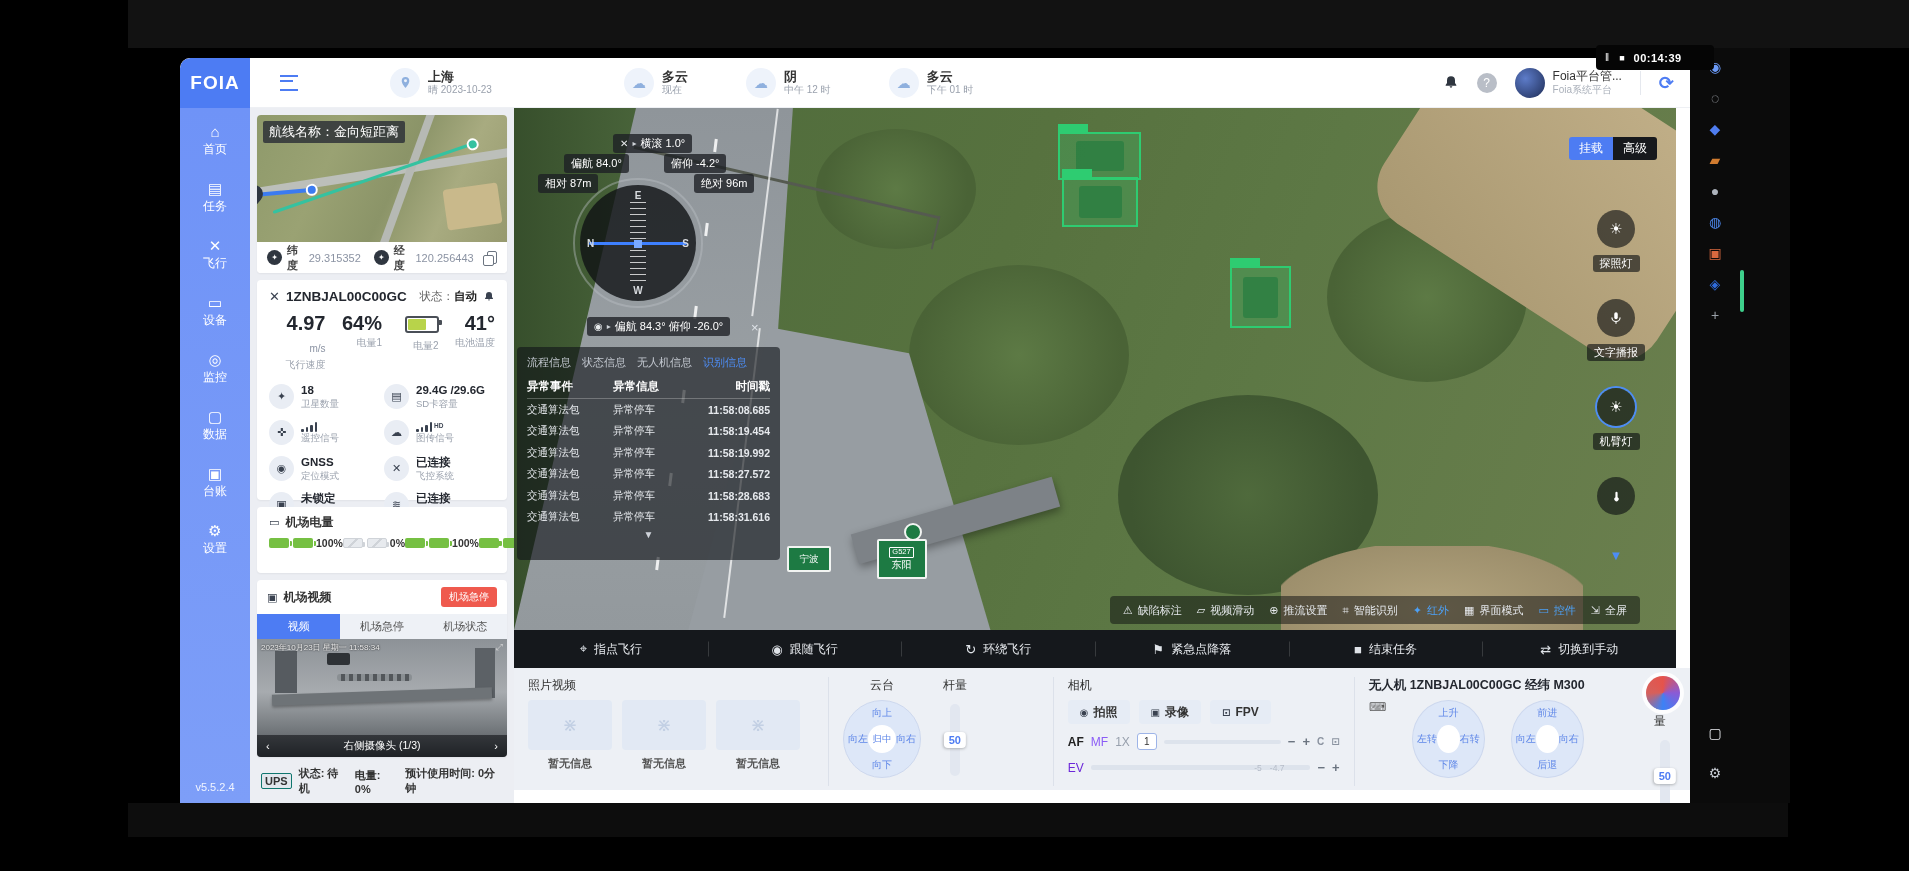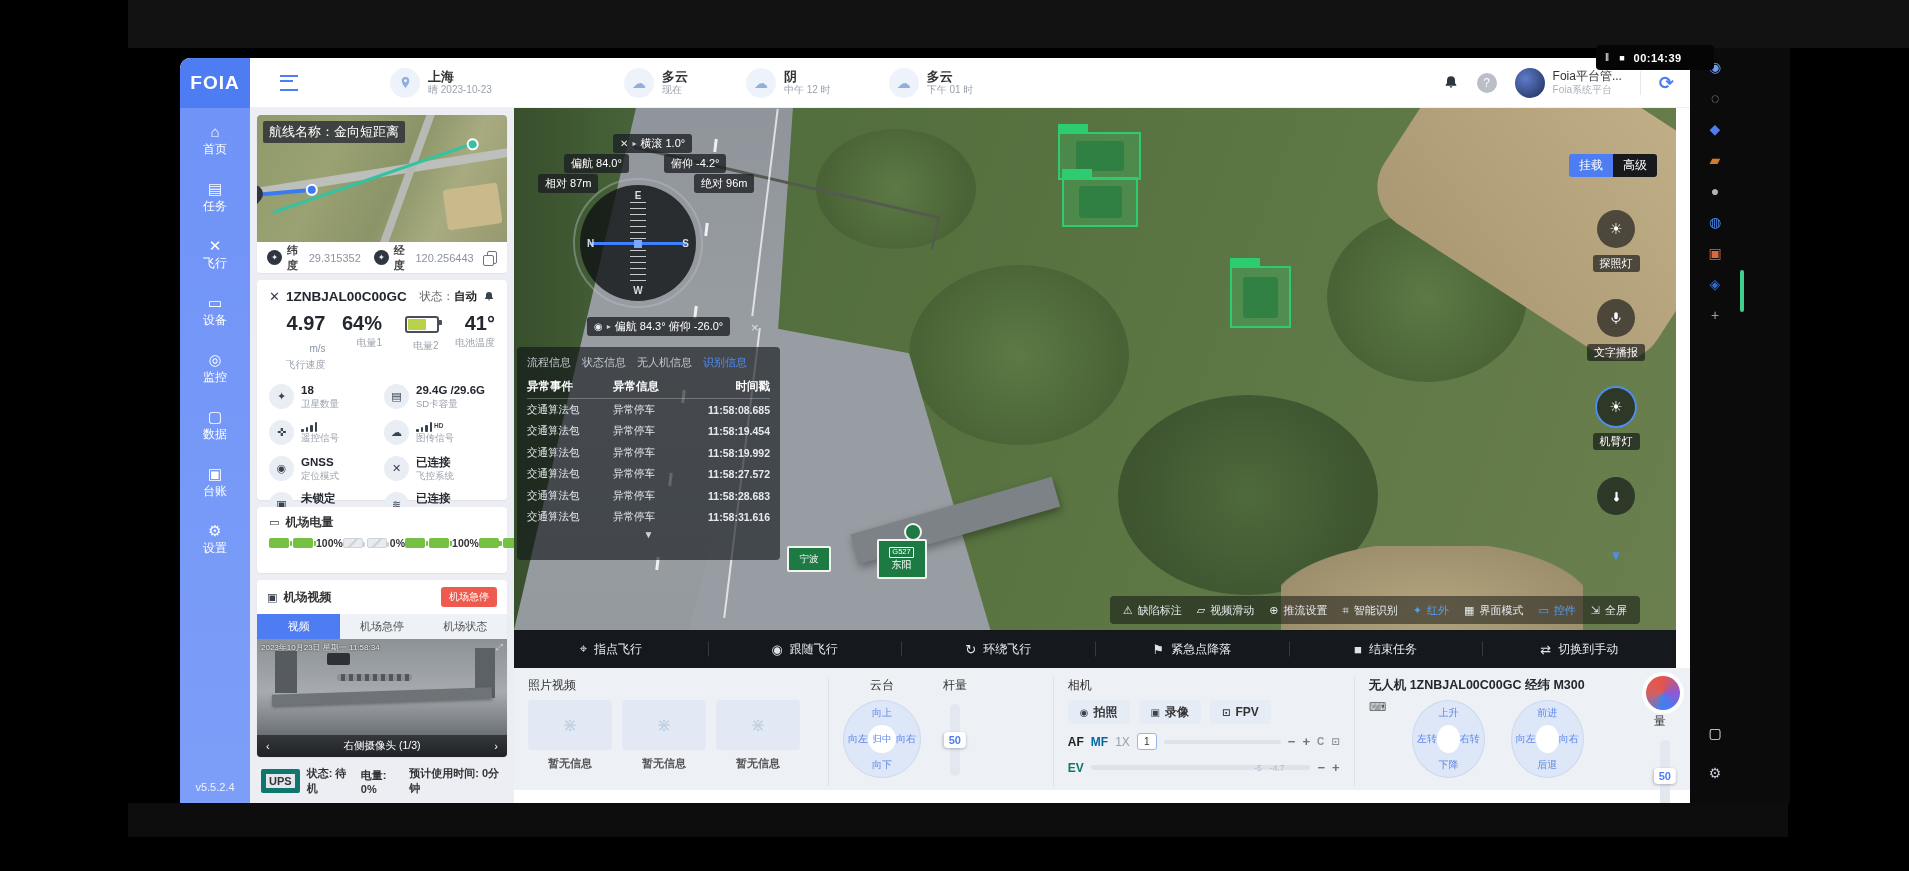--- a/index.html
+++ b/index.html
@@ -121,21 +121,21 @@
   .cam .m3{position:absolute;right:5%;top:8%;width:8%;height:42%;background:#5c6166}
   .cam .m4{position:absolute;left:32%;top:30%;width:30%;height:6%;background:repeating-linear-gradient(90deg,#8a8f93 0 4px,#53575b 4px 8px);border-radius:3px}
   .cam .dark{position:absolute;left:28%;top:12%;width:9%;height:10%;background:#2e3236;border-radius:2px}
   .cam-ts{position:absolute;left:4px;top:3px;font-size:8px;color:#eee;text-shadow:0 0 2px #000}
   .cam-exp{position:absolute;right:4px;top:3px;font-size:9px;color:#ddd}
   .cam-nav{position:absolute;left:0;right:0;bottom:0;height:22px;background:rgba(8,10,12,.55);display:flex;align-items:center;
     justify-content:space-between;padding:0 9px;color:#fff;font-size:11px}
   .cam-nav .cap{font-size:10.5px}
 
   .dstat{display:flex;align-items:center;gap:7px;padding:2px 4px 0;min-height:24px}
-  .ups{background:#e2e7ed;border:5px solid #0f766e;color:#76808f;font-size:8.5px;font-weight:bold;padding:1px 3px;border-radius:2px}
+  .ups{background:#e2e7ed;border:1px solid #0f766e;color:#76808f;font-size:8.5px;font-weight:bold;padding:1px 3px;border-radius:2px}
   .dstat span{font-size:11px;color:#333;font-weight:bold}
 
   
   .main{flex:1;display:flex;flex-direction:column;background:#fff;min-width:0}
   .video-row{display:flex;height:560px;flex-shrink:0}
   .video-col{flex:1;display:flex;flex-direction:column;min-width:0}
   .gutter{width:14px;background:#fff}
   .video{position:relative;height:522px;overflow:hidden;background:linear-gradient(110deg,#4e6a3b,#57723f 40%,#5d7845 62%,#6b7f4e)}
   .trees-left{position:absolute;left:0;top:0;width:11%;height:100%;background:linear-gradient(90deg,#374f2c,#49643a)}
   .blob{position:absolute;border-radius:50%;background:radial-gradient(circle,#5d7a45,#4a6336 72%)}
@@ -183,21 +183,21 @@
   .alerts{position:absolute;left:3px;top:239px;width:263px;height:213px;background:rgba(16,19,25,.62);border-radius:4px;
     color:#e8eaee;padding:8px 10px;box-sizing:border-box;display:flex;flex-direction:column}
   .al-tabs{display:flex;gap:11px;font-size:11px;color:#c2c7cf}
   .al-tab.active{color:#4d8df5}
   .al-head{display:grid;grid-template-columns:86px 72px 1fr;font-size:11.5px;font-weight:bold;color:#fff;margin-top:9px;padding-bottom:4px;border-bottom:1px solid rgba(255,255,255,.25)}
   .al-head :last-child{text-align:right}
   .al-row{display:grid;grid-template-columns:86px 72px 1fr;font-size:10.5px;color:#e6e9ed;height:21.5px;align-items:center}
   .al-row :last-child{text-align:right;font-weight:bold}
   .al-more{text-align:center;color:#cfd3da;font-size:10px;margin-top:1px}
 
-  .mount{position:absolute;right:19px;top:46px;display:flex;font-size:12px;color:#fff;border-radius:3px;overflow:hidden}
+  .mount{position:absolute;right:19px;top:29px;display:flex;font-size:12px;color:#fff;border-radius:3px;overflow:hidden}
   .mount .opt1{background:#4d7cf3;padding:3px 10px}
   .mount .opt2{background:#17191d;padding:3px 10px}
 
   .side-tools{position:absolute;right:24px;top:102px;width:72px;display:flex;flex-direction:column;align-items:center}
   .stool{width:38px;height:38px;border-radius:50%;background:rgba(12,14,17,.62);color:#fff;display:flex;align-items:center;justify-content:center;font-size:15px}
   .stool.blue{box-shadow:0 0 0 2px #4d8df5}
   .stool-lab{background:rgba(12,14,17,.62);color:#fff;font-size:11px;padding:1px 7px;border-radius:3px;margin:7px 0 27px}
   .stool-gap{margin-bottom:27px}
   .stool-tri{color:#4d8df5;font-size:13px;margin-top:6px}
 
@@ -234,28 +234,28 @@
   .stickcol{display:flex;flex-direction:column;align-items:center}
   .stick{width:10px;height:72px;background:#e2e7f0;border-radius:5px;position:relative;margin-top:4px}
   .thumb{position:absolute;left:50%;top:50%;transform:translate(-50%,-50%);background:#fff;border-radius:4px;
     box-shadow:0 1px 3px rgba(0,0,0,.25);font-size:11px;color:#4d7cf3;padding:2px 5px;font-weight:bold}
 
   .camsec{width:272px}
   .cbtns{display:flex;gap:9px}
   .cam-btn{background:#e6ecf5;border-radius:4px;height:24px;padding:0 12px;display:flex;align-items:center;gap:5px;font-size:12px;color:#333;font-weight:bold}
   .cam-btn .cbi{font-size:10px;color:#3a4250}
   .afrow{display:flex;align-items:center;gap:7px;margin-top:9px;font-size:12px}
-  .af{font-weight:bold;color:#222}.mf{color:#0369a1;font-weight:bold}
+  .af{font-weight:bold;color:#222}.mf{color:#8b5cf6;font-weight:normal}
   .zx{color:#98a0ad;font-size:12px}
   .zoom-input{width:18px;height:15px;border:1px solid #9db4e8;border-radius:3px;font-size:10px;text-align:center;color:#333;padding:0;background:#fff}
   .track{flex:1;height:4px;background:#dde3ec;border-radius:2px;position:relative}
   .pm{color:#6b7480;font-size:13px;font-weight:bold}
   .csm{color:#8b93a0;font-size:10px;font-weight:bold}
   .evrow{display:flex;align-items:center;gap:7px;margin-top:10px;font-size:12px}
-  .ev{font-weight:bold;color:#0f766e}
+  .ev{font-weight:normal;color:#6d28d9}
   .evtrack{flex:1;height:5px;background:#dde3ec;border-radius:2px;position:relative;display:flex;align-items:center;justify-content:flex-end;gap:8px;padding-right:26px}
   .evm{font-size:8.5px;color:#b6bdc9}
 
   .dsec{flex:1;display:flex;flex-direction:column}
   .dtitle{font-size:12.5px;font-weight:bold;color:#23272f;margin-bottom:2px}
   .drow{display:flex;align-items:flex-start;gap:26px}
   .kbd{font-size:12px;color:#555;margin-top:4px}
   .foot{height:13px;background:#fff}
 
   

